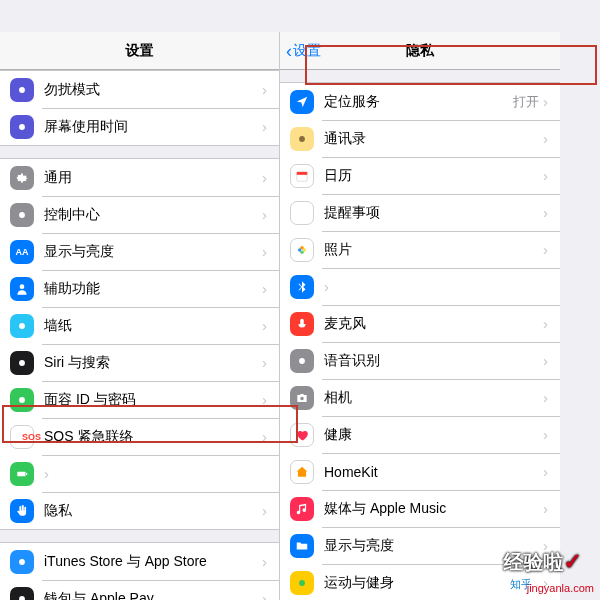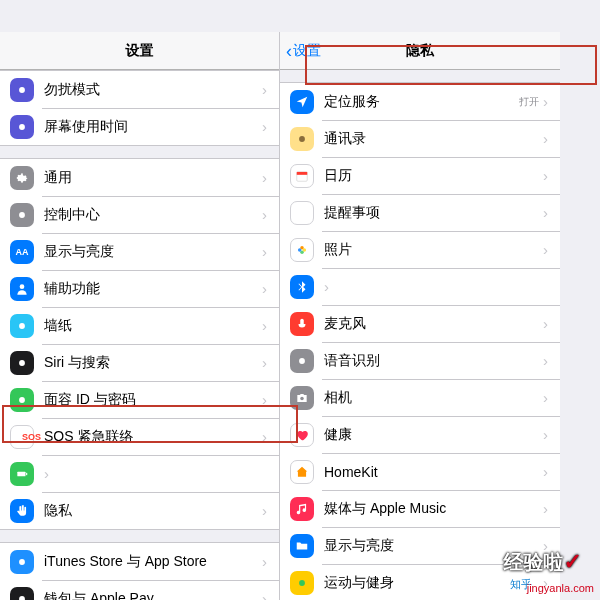--- a/index.html
+++ b/index.html
@@ -88,21 +88,21 @@
   font-size: 13px;
   flex-shrink: 0;
 }
 .label {
   flex: 1;
   color: #000;
   font-size: 14px;
 }
 .detail {
   color: #8e8e93;
-  font-size: 10px;
+  font-size: 13px;
   margin-right: 4px;
 }
 .chevron {
   color: #c7c7cc;
   font-size: 15px;
   line-height: 1;
 }
 .footer-note {
   font-size: 10px;
   color: #6d6d72;

